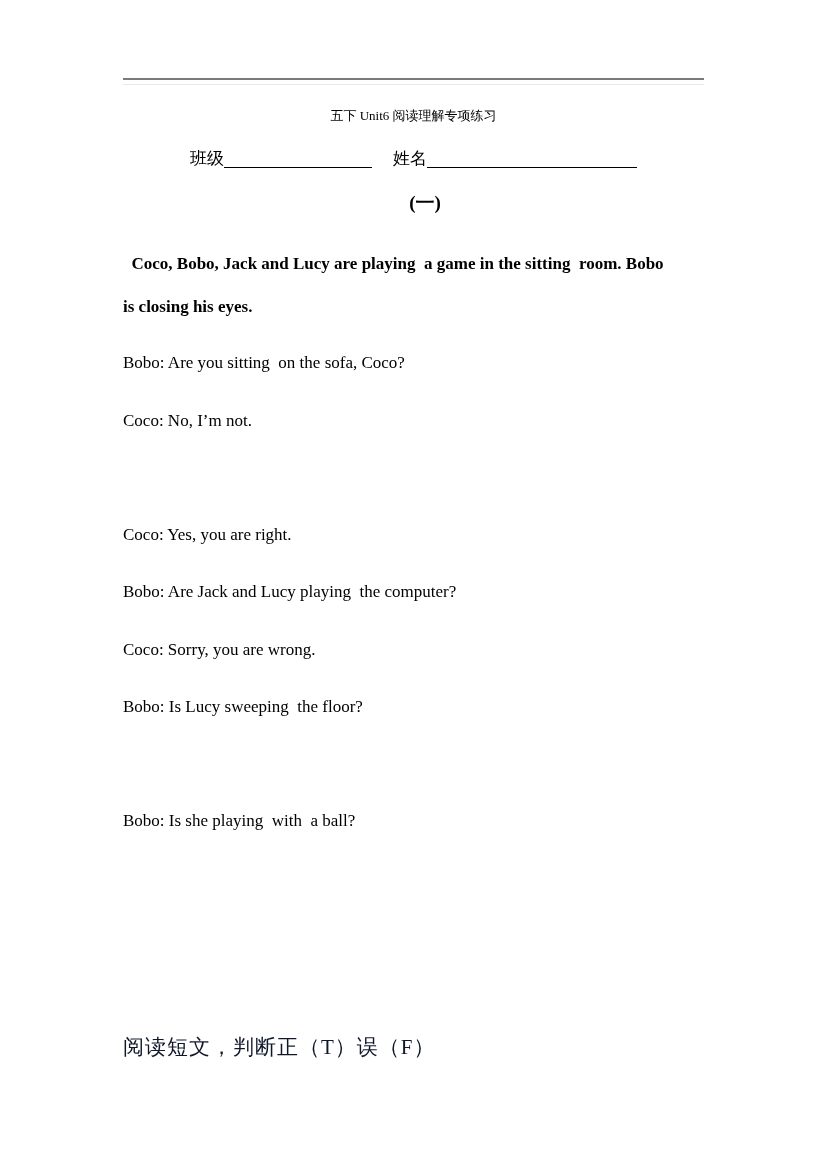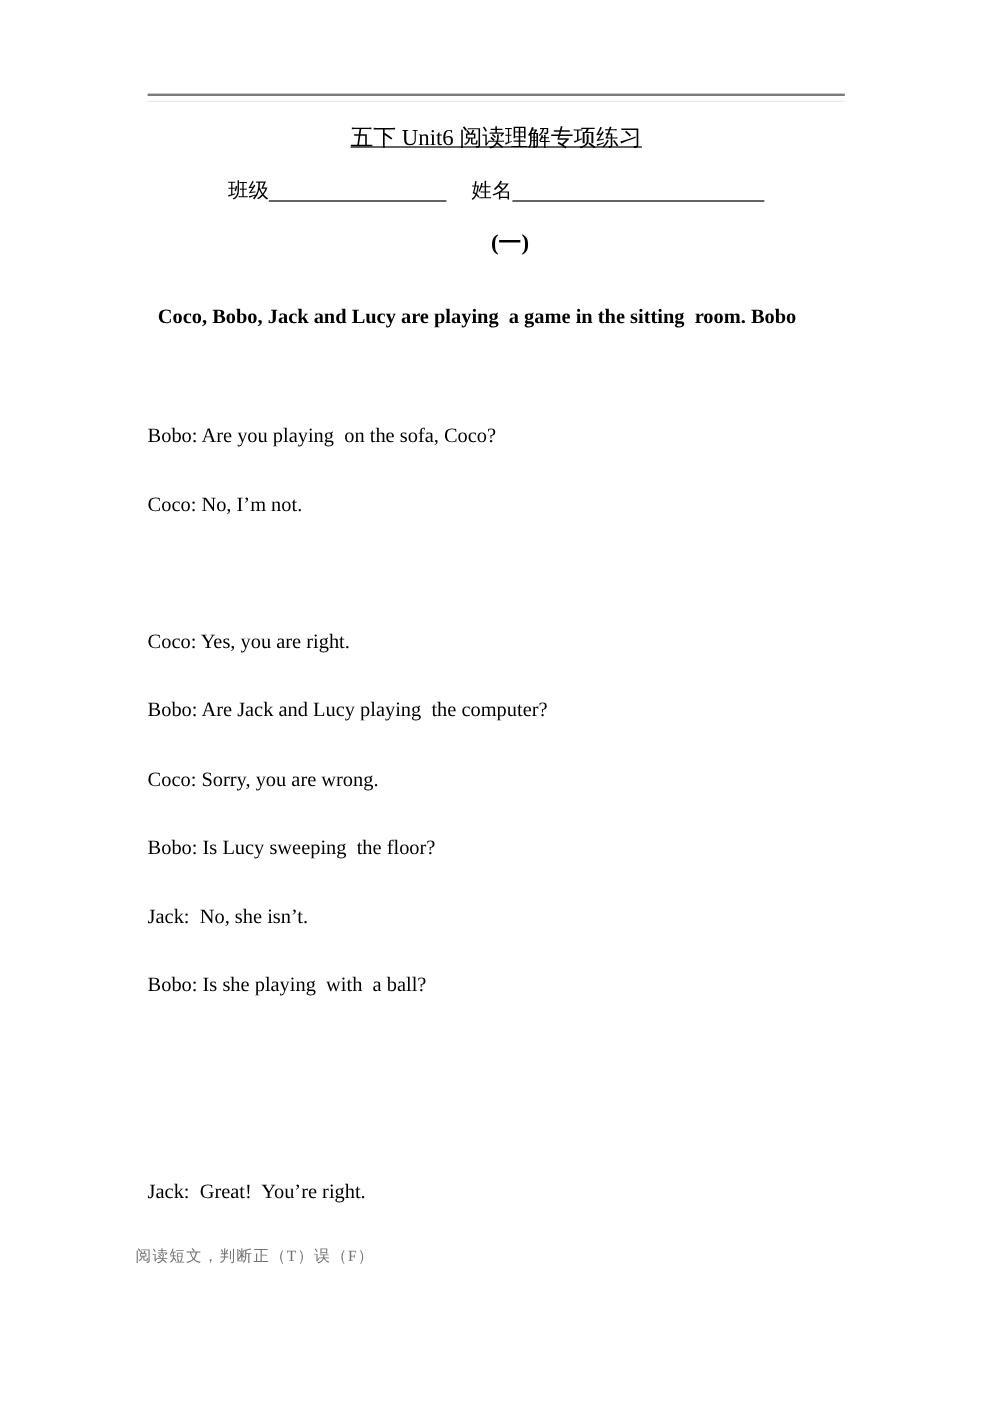--- a/index.html
+++ b/index.html
@@ -31,24 +31,23 @@
     width: 581px;
     height: 1px;
     background: #e8e8e8;
   }
   .title {
     position: absolute;
     left: 0;
     top: 104px;
     width: 827px;
     text-align: center;
-    font-size: 19px;
+    font-size: 13px;
     line-height: 24px;
     white-space: pre-wrap;
-    text-decoration: underline;
   }
   .class-name-row {
     position: absolute;
     left: 190px;
     top: 146px;
     font-size: 17px;
     line-height: 26px;
     white-space: nowrap;
   }
   .blank {
@@ -85,53 +84,52 @@
   .dline {
     position: absolute;
     left: 123px;
     width: 640px;
     font-size: 17px;
     line-height: 24px;
     white-space: pre-wrap;
   }
   .instruction {
     position: absolute;
-    left: 113px;
+    left: 123px;
     top: 1035px;
     width: 640px;
-    font-size: 13px;
+    font-size: 21px;
     line-height: 24px;
     letter-spacing: 1px;
-    color: #737373;
+    color: #0f172a;
     white-space: pre-wrap;
   }
 </style>
 </head>
 <body>
 
 <div class="page">
 
   <div class="header-rule"></div>
   <div class="header-rule-echo"></div>
 
   <div class="title">五下 Unit6 阅读理解专项练习</div>
 
   <div class="class-name-row"><span>班级</span><span class="blank blank-class"></span><span class="name-label">姓名</span><span class="blank blank-name"></span></div>
 
   <div class="section-number">(一)</div>
 
   <div class="paragraph">
     <div class="para-line">  Coco, Bobo, Jack and Lucy are playing  a game in the sitting  room. Bobo</div>
+    <div class="para-line">is closing his eyes.</div>
   </div>
 
-  <div class="dline" style="top:351px">Bobo: Are you playing  on the sofa, Coco?</div>
+  <div class="dline" style="top:351px">Bobo: Are you sitting  on the sofa, Coco?</div>
   <div class="dline" style="top:409px">Coco: No, I’m not.</div>
   <div class="dline" style="top:523px">Coco: Yes, you are right.</div>
   <div class="dline" style="top:580px">Bobo: Are Jack and Lucy playing  the computer?</div>
   <div class="dline" style="top:638px">Coco: Sorry, you are wrong.</div>
   <div class="dline" style="top:695px">Bobo: Is Lucy sweeping  the floor?</div>
-  <div class="dline" style="top:752px">Jack:  No, she isn’t.</div>
   <div class="dline" style="top:809px">Bobo: Is she playing  with  a ball?</div>
-  <div class="dline" style="top:981px">Jack:  Great!  You’re right.</div>
 
   <div class="instruction">阅读短文，判断正（T）误（F）</div>
 
 </div>
 
 </body></html>

